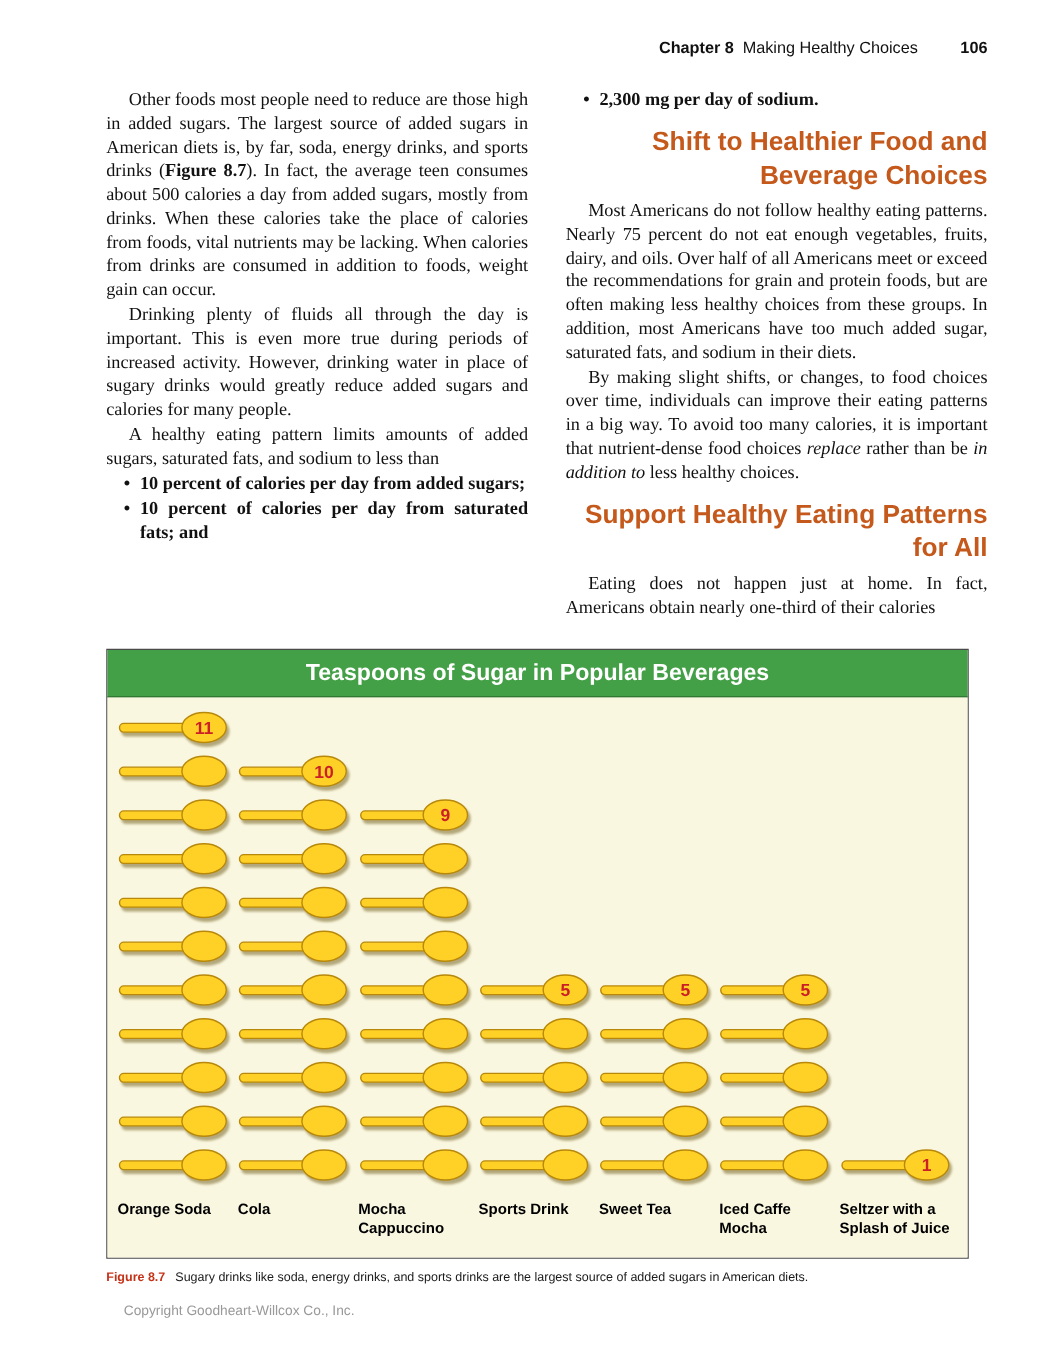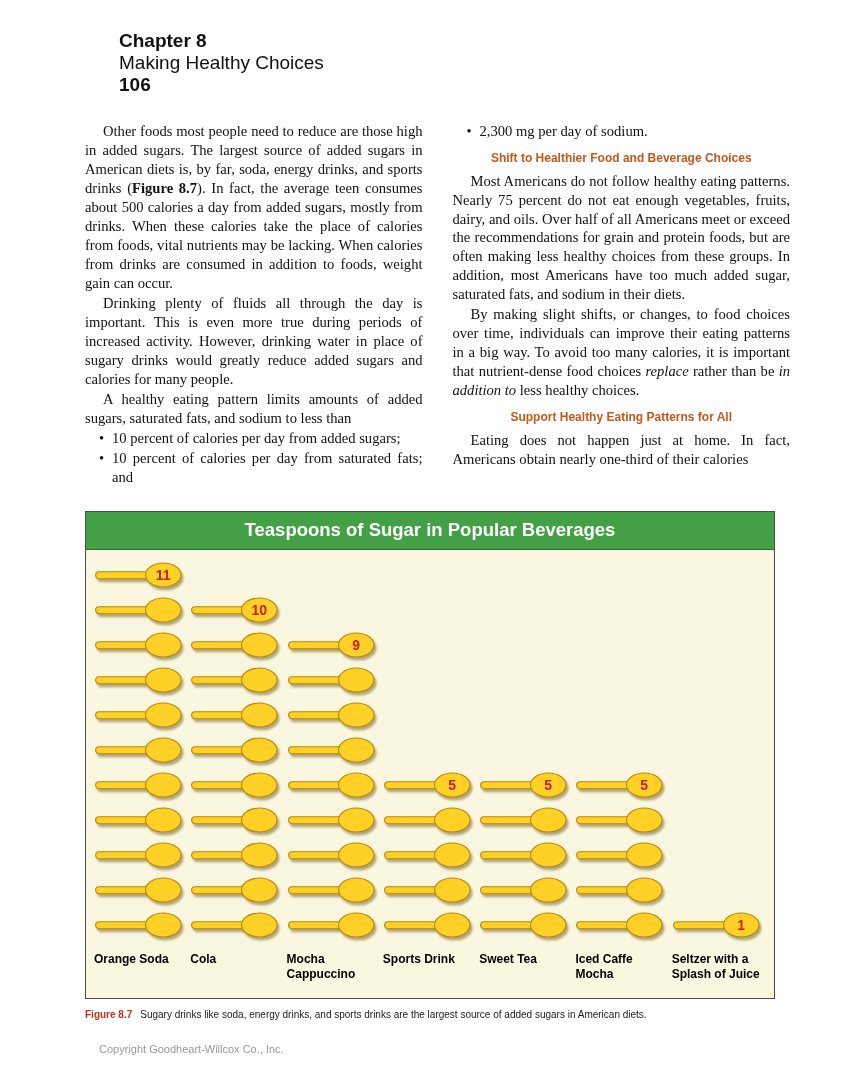--- a/index.html
+++ b/index.html
@@ -1,35 +1,35 @@
 <!DOCTYPE html>
 <html style="--heading: #c4591b; --figtitle: #43a047; --figbg: #faf7e0; --figlabel: #c43318;"><head>
 <meta charset="utf-8">
 <style>
   * { margin:0; padding:0; box-sizing:border-box; }
   html,body { background:#ffffff; }
   body { width:849px; height:1087px; font-family:"Liberation Serif", serif; color:#111; }
   .page { position:relative; width:849px; height:1087px; padding:30px 59px 0 85px; overflow:hidden; }
 
   .running-head { display:flex; justify-content:flex-end; align-items:baseline;
-    font-family:"Liberation Sans", sans-serif; font-size:19px; margin-bottom:26px;flex-direction:column; }
+    font-family:"Liberation Sans", sans-serif; font-size:13px; margin-bottom:26px; }
   .running-head .chap { font-weight:bold; margin-right:7px; }
   .running-head .pagenum { font-weight:bold; margin-left:34px; }
 
   .columns { display:flex; gap:30px; }
   .col { flex:1; font-size:14.6px; line-height:1.3; text-align:justify; }
   .col p.indent { text-indent:18px; }
   .col p { margin-bottom:1px; }
 
-  ul.bullets { list-style:none; margin:1px 0 0 14px; }
+  ul.bullets { list-style:none; margin:1px 0 0 14px;font-weight:bold; }
   ul.bullets li { position:relative; padding-left:13px; margin-bottom:2px; text-align:justify; }
   ul.bullets li::before { content:"\2022"; position:absolute; left:0; top:0; }
 
-  h3.subhead { font-family:"Liberation Sans", sans-serif; font-size:12px; font-weight:600;
-    color:var(--heading,#c4591b); margin:10px 0 5px 0; text-align:center; }
+  h3.subhead { font-family:"Liberation Sans", sans-serif; font-size:21px; font-weight:600;
+    color:var(--heading,#c4591b); margin:10px 0 5px 0; text-align:right; }
 
   .b { font-weight:bold; }
   .i { font-style:italic; }
 
   
   .figure-box { width:690px; margin-top:22px; border:1px solid #4a4a4a; }
   .figure-title { background:var(--figtitle,#43a047); color:#ffffff; text-align:center;
     font-family:"Liberation Sans", sans-serif; font-weight:bold; font-size:18.5px;
     padding:7px 0 8px 0; border-bottom:1px solid #2e6b31; }
   .figure-body { background:var(--figbg,#faf7e0); padding:2px 6px 8px 8px; }

